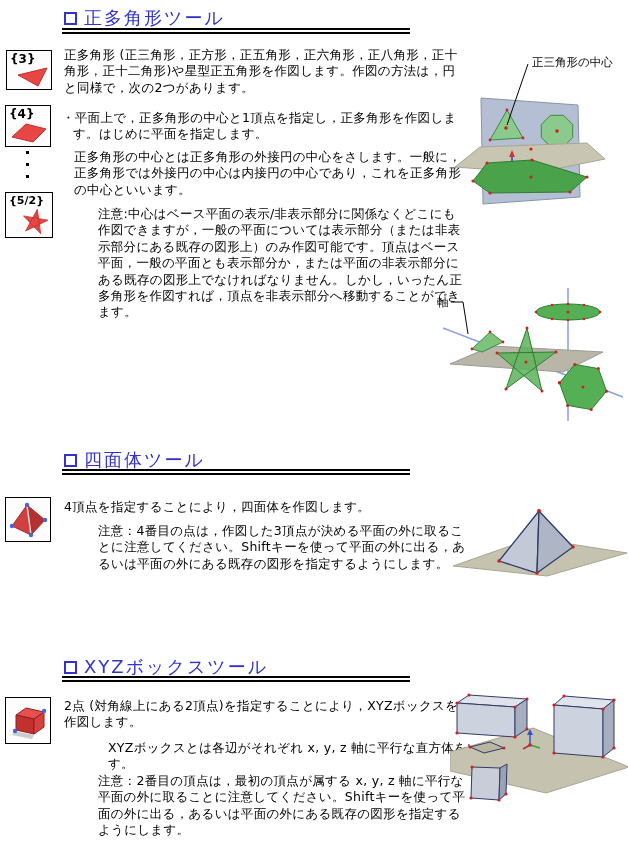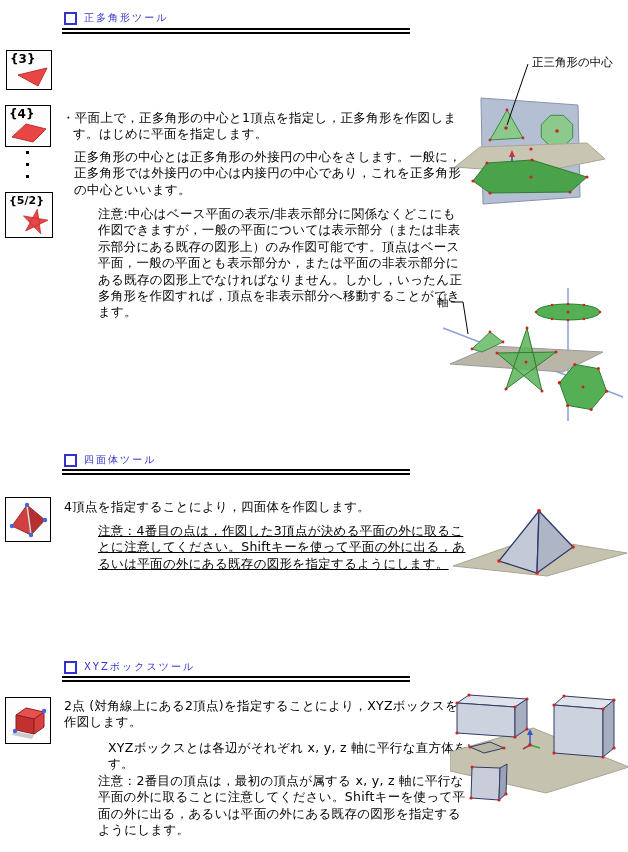--- a/index.html
+++ b/index.html
@@ -1,20 +1,20 @@
 <!DOCTYPE html>
 <html><head>
 <meta charset="utf-8">
 <style>
   html,body{margin:0;padding:0;background:#ffffff;}
   .page{position:relative;width:628px;height:852px;background:#fff;overflow:hidden;
         font-family:"DejaVu Sans",sans-serif;color:#000;}
   .heading{position:absolute;left:64px;height:18px;display:flex;align-items:center;}
   .hsq{display:inline-block;width:9px;height:9px;border:2px solid #3333cc;margin-right:7px;}
-  .htxt{color:#3333cc;font-size:10px;letter-spacing:2px;white-space:nowrap;}
+  .htxt{color:#3333cc;font-size:18px;letter-spacing:2px;white-space:nowrap;}
   .hrule{position:absolute;left:62px;width:348px;height:2px;
          border-top:2px solid #000;border-bottom:2px solid #000;}
   .body-text{position:absolute;font-size:12.5px;line-height:16.4px;letter-spacing:0.3px;
              text-align:left;}
   .hang{text-indent:-11px;padding-left:11px;}
   .tool-icon{position:absolute;border:1px solid #000;background:#fdfdfd;}
   .icon-label{position:absolute;left:3px;top:1px;font-size:12px;font-weight:bold;
               font-family:"DejaVu Sans",sans-serif;}
   .icon-label.small{font-size:11px;}
   .dots{position:absolute;left:26px;display:flex;flex-direction:column;gap:9px;}
@@ -53,20 +53,21 @@
     <span></span>
   </div>
 
   <div class="tool-icon" style="left:5px;top:192px;width:46px;height:44px;">
     <svg width="46" height="44">
       <path d="M31.3,16.2 L34.7,40.7 L17.5,22.9 L41.9,27.2 L19.6,38.0 Z" fill="#e84545" stroke="#c03030" stroke-width="0.8"></path>
     </svg>
     <span class="icon-label small">{5/2}</span>
   </div>
 
+  <div class="body-text" style="left:64px;top:47px;width:400px;">正多角形 (正三角形，正方形，正五角形，正六角形，正八角形，正十角形，正十二角形)や星型正五角形を作図します。作図の方法は，円と同様で，次の2つがあります。</div>
   <div class="body-text hang" style="left:62px;top:110px;width:402px;">・平面上で，正多角形の中心と1頂点を指定し，正多角形を作図します。はじめに平面を指定します。</div>
   <div class="body-text" style="left:98px;top:206px;width:368px;">注意:中心はベース平面の表示/非表示部分に関係なくどこにも作図できますが，一般の平面については表示部分（または非表示部分にある既存の図形上）のみ作図可能です。頂点はベース平面，一般の平面とも表示部分か，または平面の非表示部分にある既存の図形上でなければなりません。しかし，いったん正多角形を作図すれば，頂点を非表示部分へ移動することができます。</div>
   <div class="body-text" style="left:74px;top:149px;width:392px;">正多角形の中心とは正多角形の外接円の中心をさします。一般に，正多角形では外接円の中心は内接円の中心であり，これを正多角形の中心といいます。</div>
 
   <svg class="fig" style="left:455px;top:47px;" width="173" height="200" viewBox="0 0 173 200">
     <polygon points="26,51 123,58 125,150 28,157" fill="#b5bfd3" stroke="#8a93a8" stroke-width="1"></polygon>
     <polygon points="52,63 35,93 68,91" fill="#8cc98c" stroke="#3d8b3d" stroke-width="1"></polygon>
     <polygon points="117.7,90.5 108.5,99.7 95.5,99.7 86.3,90.5 86.3,77.5 95.5,68.3 108.5,68.3 117.7,77.5" fill="#8cc98c" stroke="#3d8b3d" stroke-width="1"></polygon>
     <polygon points="0,120 25,100 132,96 150,112 80,126" fill="#c9c5b3" stroke="#a9a593" stroke-width="1"></polygon>
     <line x1="57" y1="108" x2="57" y2="118" stroke="#4466cc" stroke-width="2"></line>
@@ -145,21 +146,21 @@
       <g fill="#4466dd">
         <circle cx="21" cy="7" r="2.2"></circle>
           <circle cx="6" cy="28" r="2.2"></circle>
         <circle cx="39" cy="22" r="2.2"></circle>
           <circle cx="25" cy="37" r="2.2"></circle>
       </g>
     </svg>
   </div>
 
   <div class="body-text" style="left:64px;top:499px;width:400px;">4頂点を指定することにより，四面体を作図します。</div>
-  <div class="body-text" style="left:98px;top:523px;width:368px;text-decoration:underline;">注意：4番目の点は，作図した3頂点が決める平面の外に取ることに注意してください。Shiftキーを使って平面の外に出る，あるいは平面の外にある既存の図形を指定するようにします。</div>
+  <div class="body-text" style="left:98px;top:523px;width:368px;">注意：4番目の点は，作図した3頂点が決める平面の外に取ることに注意してください。Shiftキーを使って平面の外に出る，あるいは平面の外にある既存の図形を指定するようにします。</div>
 
   <svg class="fig" style="left:450px;top:502px;" width="178" height="95" viewBox="0 0 178 95">
     <polygon points="3,64 83,36 177,51 97,74" fill="#c5c2b0" stroke="#a9a593" stroke-width="1"></polygon>
     <polygon points="89,9 49,59 87,71" fill="#c3c9d6" stroke="#2b3a6b" stroke-width="1.3"></polygon>
     <polygon points="89,9 123,45 87,71" fill="#aeb6c6" stroke="#2b3a6b" stroke-width="1.3"></polygon>
     <g fill="#cc2222">
       <circle cx="89" cy="9" r="2"></circle>
         <circle cx="49" cy="59" r="1.8"></circle>
       <circle cx="123" cy="45" r="1.8"></circle>
         <circle cx="87" cy="71" r="1.8"></circle>

